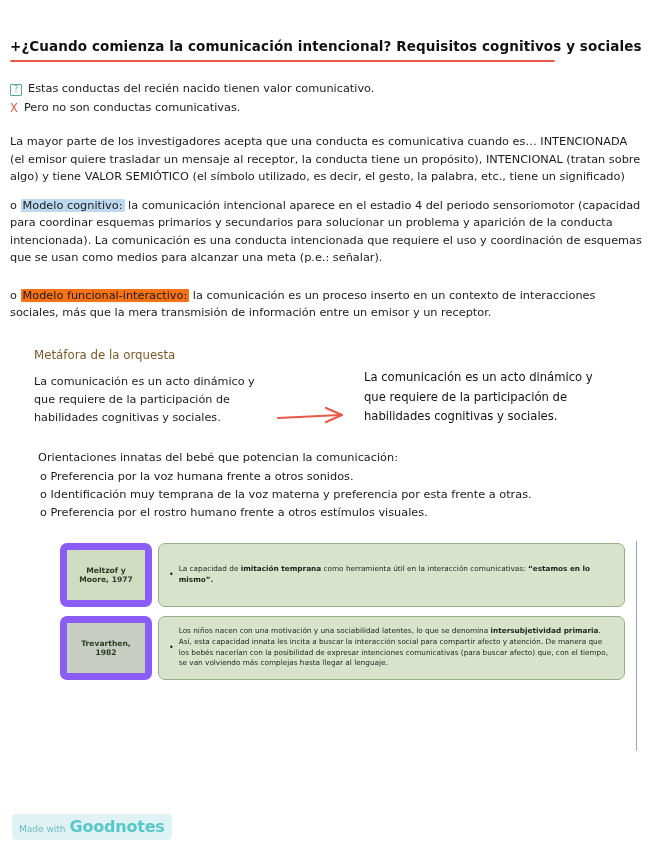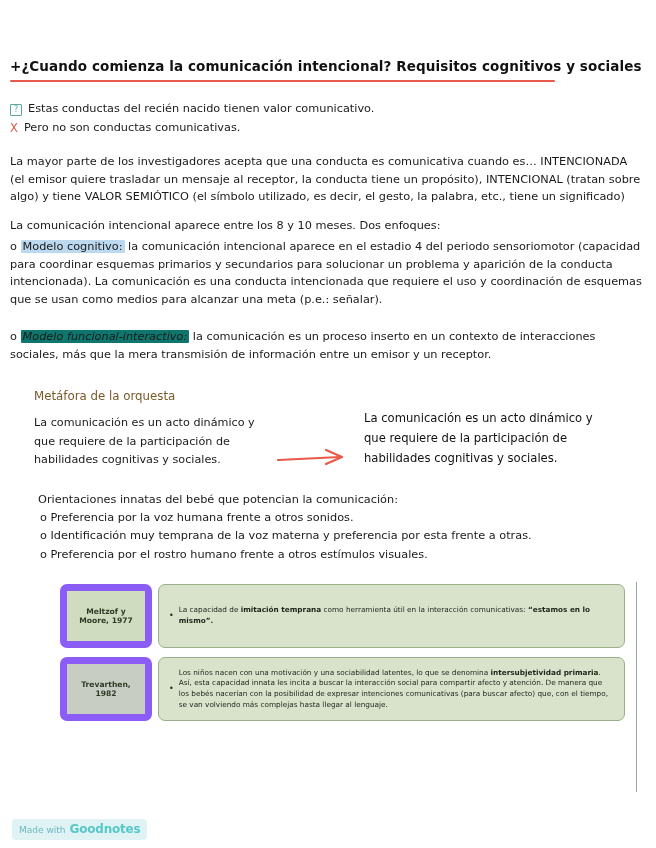--- a/index.html
+++ b/index.html
@@ -16,21 +16,21 @@
     position: relative;
   }
   .page {
     position: relative;
     width: 656px;
     height: 848px;
     padding: 0;
     box-sizing: border-box;
   }
   .content {
-    padding: 56px 14px 0 10px;
+    padding: 36px 14px 0 10px;
   }
   .title-row {
     font-size: 13.5px;
     font-weight: bold;
     color: #111111;
     letter-spacing: 0.1px;
     line-height: 1.25;
     margin: 0 0 3px 0;
     padding-bottom: 2px;
     display: inline-block;
@@ -87,24 +87,23 @@
   }
   .bullet-o .mark {
     color: #1a1a1a;
   }
   .hl-blue {
     background: #bcd9ef;
     padding: 0 2px;
     border-radius: 1px;
   }
   .hl-blue2 {
-    background: #0f766e;
+    background: #f97316;
     padding: 0 2px;
     border-radius: 1px;
-    font-style: italic;
   }
   .section-sub {
     color: #7a5a2a;
     font-size: 11.8px;
     margin: 6px 0 6px 24px;
   }
   .two-col {
     display: flex;
     margin: 0 0 0 24px;
     align-items: flex-end;
@@ -199,21 +198,21 @@
     border-radius: 4px;
     padding: 3px 7px 4px 7px;
     font-size: 9px;
     color: #6fb9bf;
     display: flex;
     align-items: baseline;
     gap: 4px;
   }
   .watermark .gn {
     color: #57c7c7;
-    font-size: 12px;
+    font-size: 16px;
     font-weight: bold;
     letter-spacing: -0.2px;
   }
   b { font-weight: bold; }
 </style>
 </head>
 <body>
 
 <div class="page">
   <div class="content">
@@ -230,21 +229,20 @@
     </div>
     <div class="checkline">
       <span class="x-mark">X</span>
       <span>Pero no son conductas comunicativas.</span>
     </div>
 
     <div class="gap-md"></div>
 
     <p class="body">La mayor parte de los investigadores acepta que una conducta es comunicativa cuando es… INTENCIONADA (el emisor quiere trasladar un mensaje al receptor, la conducta tiene un propósito), INTENCIONAL (tratan sobre algo) y tiene VALOR SEMIÓTICO (el símbolo utilizado, es decir, el gesto, la palabra, etc., tiene un significado)</p>
 
-    <p class="body tight">La comunicación intencional aparece entre los 8 y 10 meses. Dos enfoques:</p>
 
     <div class="bullet-o">
       <span class="mark">o</span>
       <span class="hl-blue">Modelo cognitivo:</span><span> la comunicación intencional aparece en el estadio 4 del periodo sensoriomotor (capacidad para coordinar esquemas primarios y secundarios para solucionar un problema y aparición de la conducta intencionada). La comunicación es una conducta intencionada que requiere el uso y coordinación de esquemas que se usan como medios para alcanzar una meta (p.e.: señalar).</span>
     </div>
 
     <div class="gap-sm"></div>
 
     <div class="bullet-o">
       <span class="mark">o</span>

